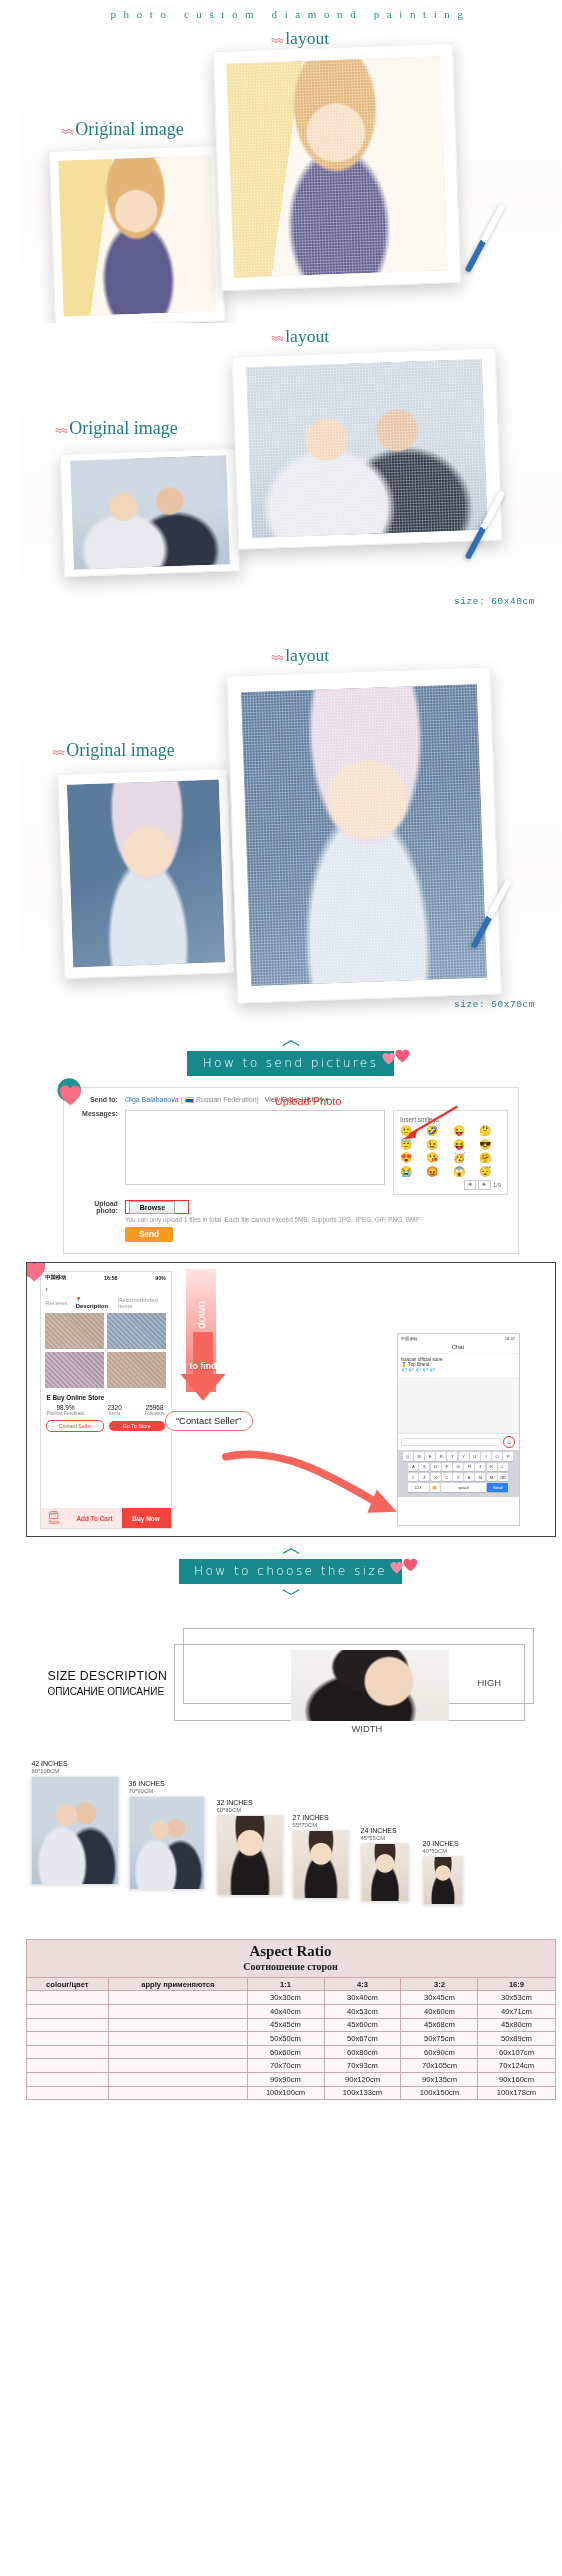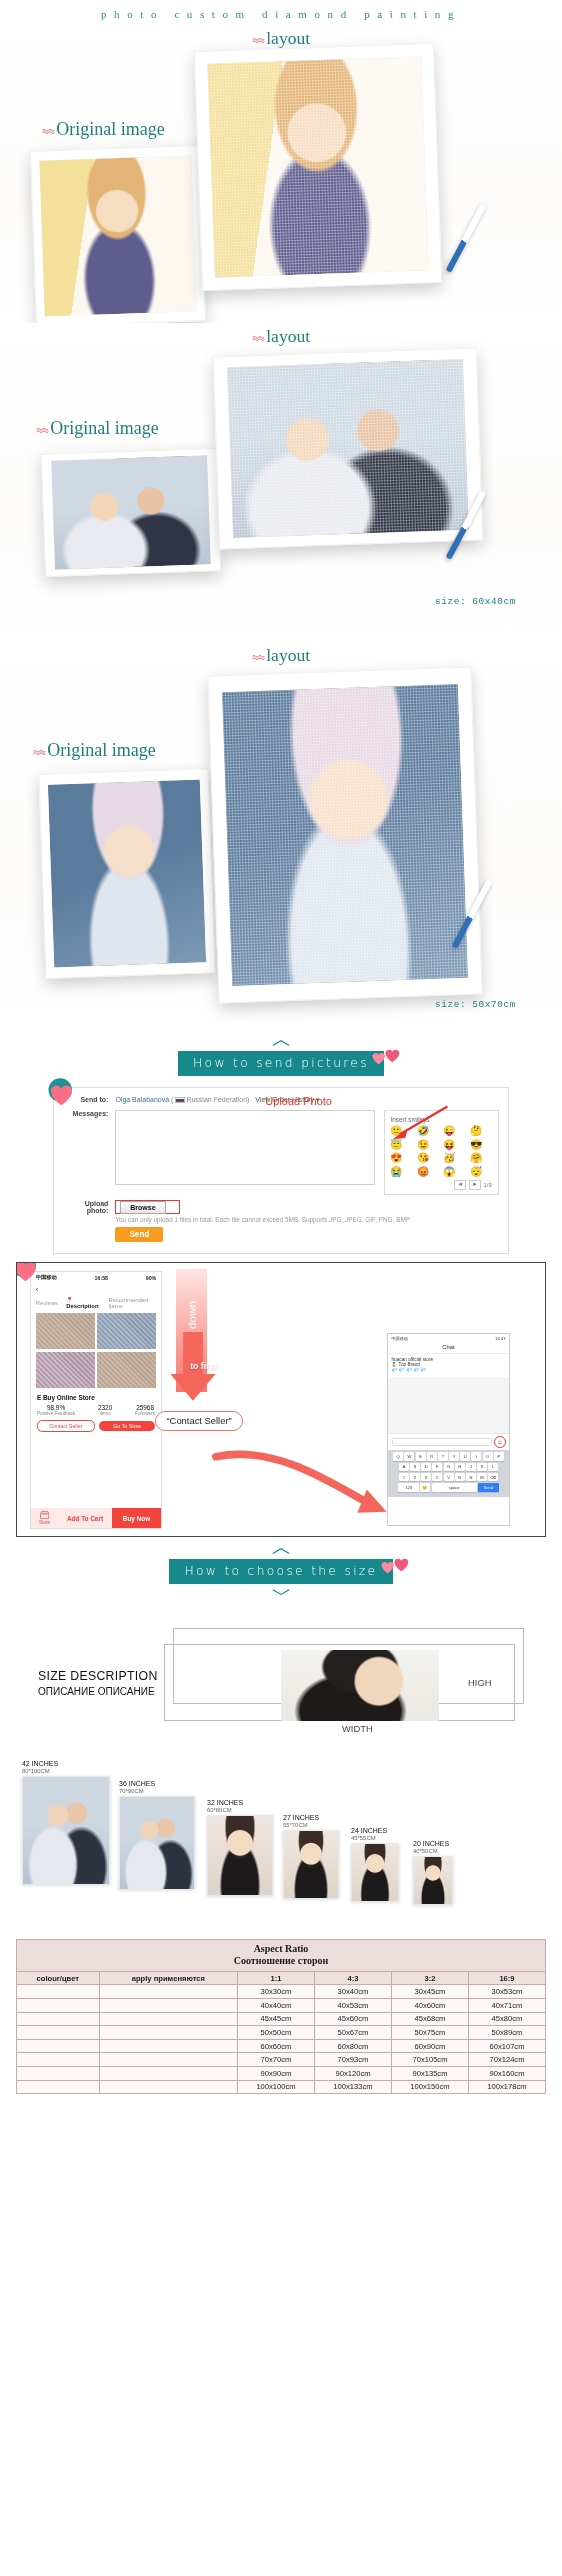--- a/index.html
+++ b/index.html
@@ -3,21 +3,21 @@
 <meta charset="utf-8">
 <style>
   * { box-sizing: border-box; margin: 0; padding: 0; }
   body {
     width: 562px;
     background: #ffffff;
     font-family: "Liberation Sans", sans-serif;
     color: #333;
     overflow-x: hidden;
   }
-  .page { width: 562px; position: relative; }
+  .page { width: 562px; position: relative; padding-left: 19px; }
 
   
   .kw-header {
     text-align: center;
     padding: 8.2px 0 3.5px 0;
     font-family: "Liberation Serif", serif;
     font-size: 11px;
     color: #2a8f93;
     letter-spacing: 7.6px;
     white-space: nowrap;
@@ -283,21 +283,21 @@
     transform: rotate(180deg);
     writing-mode: vertical-rl;
     white-space: nowrap;
   }
   .find-us {
     position:absolute; left:252px; top:26px;
     color:#f4736b; font-size:11px; line-height:1.6; text-align:center; width:193px;
   }
   .big-arrow { position:absolute; left:151px; top:69px; width:50px; height:70px; }
   .tofind {
-    position:absolute; left:153px; top:98px; width:47px; text-align:right;
+    position:absolute; left:153px; top:98px; width:47px; text-align:center;
     color:#fff; font-size:8.8px; font-weight:bold; text-shadow:0 0.6px 1.2px rgba(0,0,0,.25);
   }
   .contact-pill {
     position:absolute; left:138px; top:148px;
     border:1.8px solid #f4736b; border-radius:14px;
     padding:3.5px 10.5px; font-size:9.4px; color:#222; background:#fff;
   }
   .chat-phone {
     position:absolute; right:35px; top:70px;
     width:123px; height:193px; border:0.6px solid #ccc; background:#fff; overflow:hidden; font-size:4.7px;
@@ -376,21 +376,21 @@
     border:0.6px solid #c9a9a9;
     text-align:center;
     padding:1.8px 1.2px;
     font-size:7.6px;
     color:#1a1a1a;
   }
   table.ratio .title-cell {
     background:#ecdcdc; border:0.6px solid #c9a9a9;
     padding:3.5px 0 4.7px 0;
   }
-  .rt-title { font-size:10px; font-family:"Liberation Serif", serif;text-align:center; }
+  .rt-title { font-size:15px; font-family:"Liberation Serif", serif;text-align:center; }
   .rt-sub   { font-size:10px; font-family:"Liberation Serif", serif; margin-top:1.2px; }
   table.ratio tbody td { background:#fdf7f7; }
   table.ratio tbody td.blank { background:#fdf7f7; }
 </style>
 </head>
 <body>
 
 <div class="page">
 
   <div class="kw-header">photo custom diamond painting</div>

